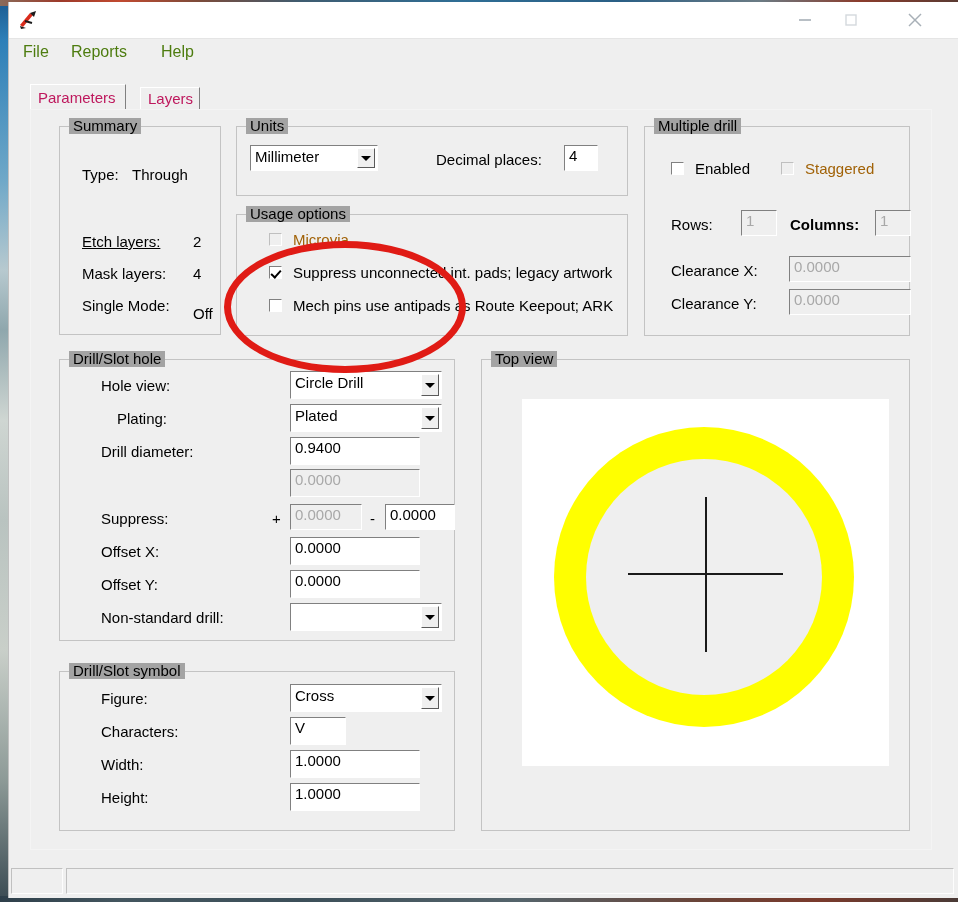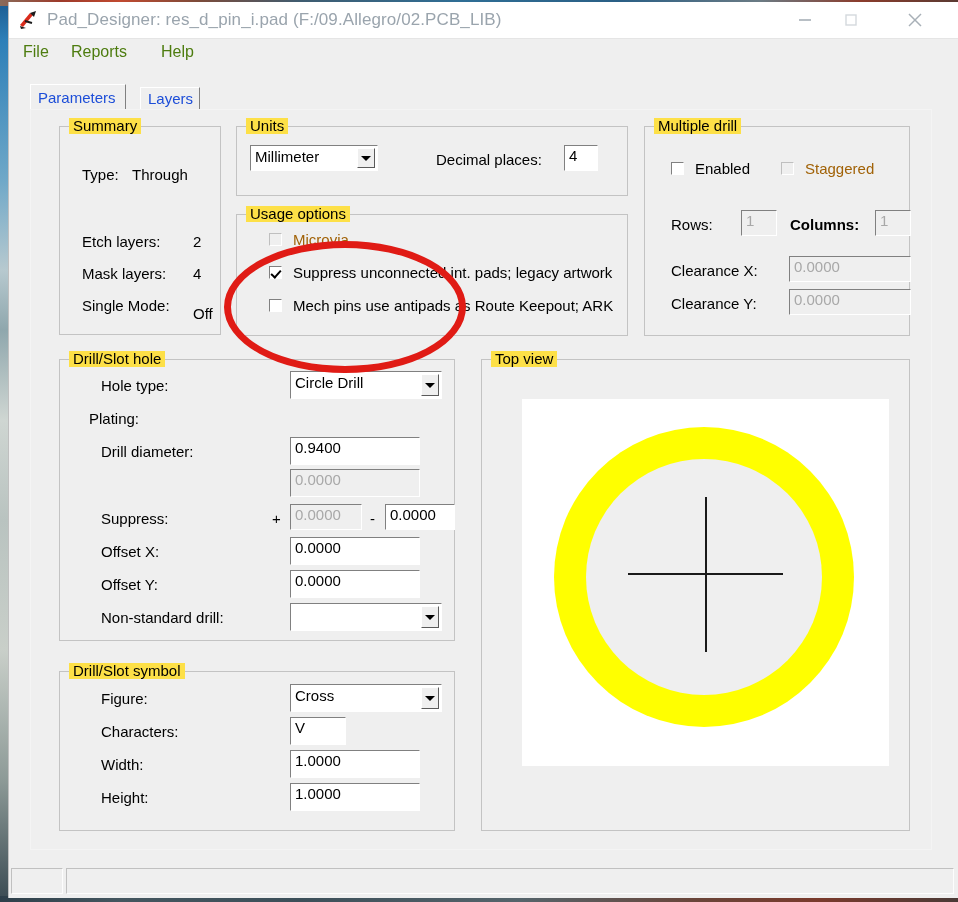--- a/index.html
+++ b/index.html
@@ -116,21 +116,21 @@
   .tab {
     position: absolute;
     top: 0;
     height: 22px;
     background: #efefef;
     border-left: 1px solid #ffffff;
     border-top: 1px solid #ffffff;
     border-right: 1px solid #808080;
     box-sizing: border-box;
     font-size: 15px;
-    color: #1d4ed8;
+    color: #be185d;
     padding: 2px 8px 0 7px;
     cursor: default;
   }
   .tab.sel { top: -3px; height: 25px; padding-top: 4px; z-index: 3; }
 
   .tabpage {
     position: absolute;
     left: 20px; top: 41px;
     width: 902px; height: 741px;
     background: #efefef;
@@ -143,21 +143,21 @@
   .grp > .frame {
     position: absolute;
     left: 0; top: 8px; right: 0; bottom: 0;
     border: 1px solid #c3c3c3;
     box-sizing: border-box;
   }
   .grp > .cap {
     position: absolute;
     left: 10px; top: 0;
     padding: 0 4px;
-    background: #fde047;
+    background: #a3a3a3;
     font-size: 15px;
     color: #000;
     line-height: 16px;
     z-index: 2;
     white-space: nowrap;
   }
 
   .lbl {
     position: absolute;
     font-size: 15px;
@@ -310,21 +310,20 @@
     <div class="titlebar">
       <div class="app-icon">
         <svg width="22" height="22" viewBox="0 0 22 22">
           <rect x="1" y="3" width="20" height="16" fill="#ffffff"></rect>
           <path d="M3 16 L13 4 L16 6 L6 18 Z" fill="#d92b1c"></path>
           <path d="M13 4 L19 2 L17 8 Z" fill="#1b1b1b"></path>
           <path d="M3 17 L9 19 L4 20 Z" fill="#1b1b1b"></path>
           <path d="M8 12 L15 14" stroke="#1b1b1b" stroke-width="2" fill="none"></path>
         </svg>
       </div>
-      <div class="title-text">Pad_Designer: res_d_pin_i.pad (F:/09.Allegro/02.PCB_LIB)</div>
 
       <div class="wbtn wbtn-min">
         <svg width="16" height="16" viewBox="0 0 16 16">
             <line x1="2" y1="8" x2="14" y2="8" stroke="#9aa4ad" stroke-width="1.4"></line>
           </svg>
       </div>
       <div class="wbtn wbtn-max">
         <svg width="16" height="16" viewBox="0 0 16 16">
             <rect x="3" y="3" width="10" height="10" fill="none" stroke="#d4d9dd" stroke-width="1.4"></rect>
           </svg>
@@ -352,21 +351,21 @@
 
       <div class="tabpage">
 
         <div class="grp" style="left:28px; top:8px; width:162px; height:217px;">
           <div class="frame"></div>
           <div class="cap">Summary</div>
 
           <div class="lbl" style="left:23px; top:48px;">Type:</div>
           <div class="lbl" style="left:73px; top:48px;">Through</div>
 
-          <div class="lbl" style="left:23px; top:115px;">Etch layers:</div>
+          <div class="lbl" style="left:23px; top:115px;text-decoration:underline;">Etch layers:</div>
           <div class="lbl" style="left:134px; top:115px;">2</div>
 
           <div class="lbl" style="left:23px; top:147px;">Mask layers:</div>
           <div class="lbl" style="left:134px; top:147px;">4</div>
 
           <div class="lbl" style="left:23px; top:179px;">Single Mode:</div>
           <div class="lbl" style="left:134px; top:179px;margin-top:8px;">Off</div>
         </div>
 
         <div class="grp" style="left:205px; top:8px; width:392px; height:78px;">
@@ -416,27 +415,31 @@
           <div class="field disabled" style="left:145px; top:138px; width:122px; height:26px;">0.0000</div>
 
           <div class="lbl" style="left:27px; top:177px;">Clearance Y:</div>
           <div class="field disabled" style="left:145px; top:171px; width:122px; height:26px;">0.0000</div>
         </div>
 
         <div class="grp" style="left:28px; top:241px; width:396px; height:290px;">
           <div class="frame"></div>
           <div class="cap">Drill/Slot hole</div>
 
-          <div class="lbl" style="left:42px; top:26px;">Hole type:</div>
+          <div class="lbl" style="left:42px; top:26px;">Hole view:</div>
           <div class="combo" style="left:231px; top:20px; width:152px; height:28px;">
             <div class="ctext">Circle Drill</div>
             <div class="cbtn"></div>
           </div>
 
-          <div class="lbl" style="left:30px; top:59px;">Plating:</div>
+          <div class="lbl" style="left:58px; top:59px;">Plating:</div>
+          <div class="combo" style="left:231px; top:53px; width:152px; height:28px;">
+            <div class="ctext">Plated</div>
+            <div class="cbtn"></div>
+          </div>
 
           <div class="lbl" style="left:42px; top:92px;">Drill diameter:</div>
           <div class="field" style="left:231px; top:86px; width:130px; height:28px;">0.9400</div>
 
           <div class="field disabled" style="left:231px; top:118px; width:130px; height:28px;">0.0000</div>
 
           <div class="lbl" style="left:42px; top:159px;">Suppress:</div>
           <div class="lbl" style="left:213px; top:159px;">+</div>
           <div class="field disabled" style="left:231px; top:153px; width:72px; height:26px;">0.0000</div>
           <div class="lbl" style="left:311px; top:159px;">-</div>

